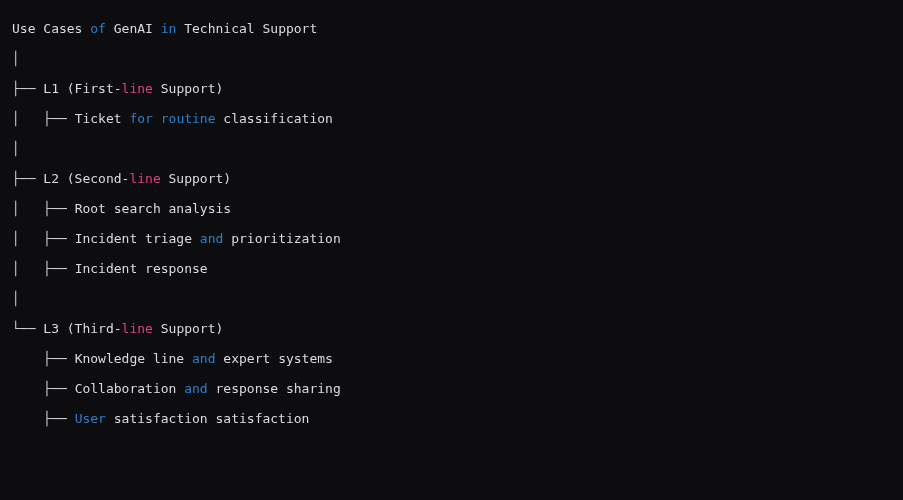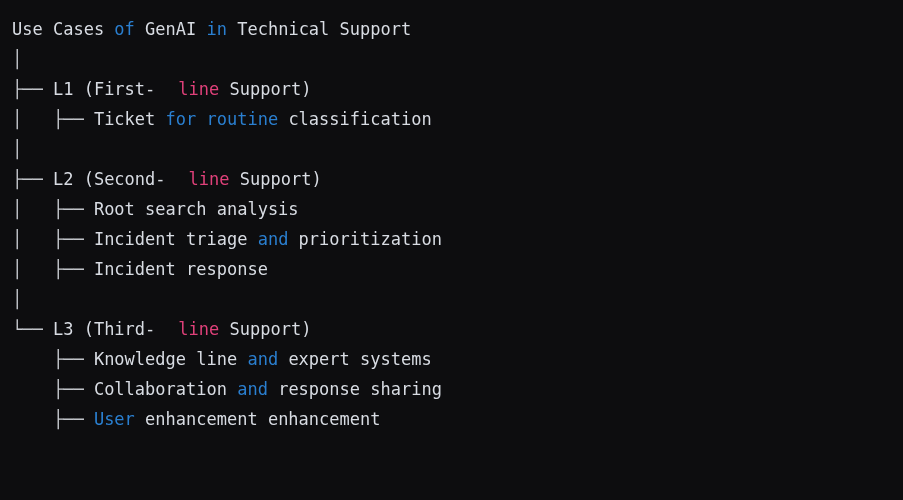--- a/index.html
+++ b/index.html
@@ -16,46 +16,46 @@
   }
   #tree-root {
     padding: 14px 0 0 12px;
     box-sizing: border-box;
     width: 903px;
     height: 500px;
     background: #0d0d0f;
   }
   .tree-line {
     font-family: "DejaVu Sans Mono", "Liberation Mono", monospace;
-    font-size: 17px;
+    font-size: 13px;
     line-height: 30px;
     height: 30px;
     white-space: pre;
     color: #d8dce3;
     letter-spacing: 0px;
   }
   .tok {
     white-space: pre;
   }
   .tok-plain   { color: #d8dce3; }
   .tok-keyword { color: #2a7fd0; }
-  .tok-accent  { color: #e0417a; margin-left: 23px; }
+  .tok-accent  { color: #e0417a; }
   .tok-guide   { color: #c9ccd1; }
 </style>
 </head>
 <body>
 
 <div id="tree-root">
     <div class="tree-line"><span class="tok tok-plain">Use Cases </span><span class="tok tok-keyword">of</span><span class="tok tok-plain"> GenAI </span><span class="tok tok-keyword">in</span><span class="tok tok-plain"> Technical Support</span></div>
     <div class="tree-line"><span class="tok tok-guide">│</span></div>
     <div class="tree-line"><span class="tok tok-guide">├── </span><span class="tok tok-plain">L1 (First-</span><span class="tok tok-accent">line</span><span class="tok tok-plain"> Support)</span></div>
     <div class="tree-line"><span class="tok tok-guide">│   ├── </span><span class="tok tok-plain">Ticket </span><span class="tok tok-keyword">for routine</span><span class="tok tok-plain"> classification</span></div>
     <div class="tree-line"><span class="tok tok-guide">│</span></div>
     <div class="tree-line"><span class="tok tok-guide">├── </span><span class="tok tok-plain">L2 (Second-</span><span class="tok tok-accent">line</span><span class="tok tok-plain"> Support)</span></div>
     <div class="tree-line"><span class="tok tok-guide">│   ├── </span><span class="tok tok-plain">Root search analysis</span></div>
     <div class="tree-line"><span class="tok tok-guide">│   ├── </span><span class="tok tok-plain">Incident triage </span><span class="tok tok-keyword">and</span><span class="tok tok-plain"> prioritization</span></div>
     <div class="tree-line"><span class="tok tok-guide">│   ├── </span><span class="tok tok-plain">Incident response</span></div>
     <div class="tree-line"><span class="tok tok-guide">│</span></div>
     <div class="tree-line"><span class="tok tok-guide">└── </span><span class="tok tok-plain">L3 (Third-</span><span class="tok tok-accent">line</span><span class="tok tok-plain"> Support)</span></div>
     <div class="tree-line"><span class="tok tok-guide">    ├── </span><span class="tok tok-plain">Knowledge line </span><span class="tok tok-keyword">and</span><span class="tok tok-plain"> expert systems</span></div>
     <div class="tree-line"><span class="tok tok-guide">    ├── </span><span class="tok tok-plain">Collaboration </span><span class="tok tok-keyword">and</span><span class="tok tok-plain"> response sharing</span></div>
-    <div class="tree-line"><span class="tok tok-guide">    ├── </span><span class="tok tok-keyword">User</span><span class="tok tok-plain"> enhancement enhancement</span></div>
+    <div class="tree-line"><span class="tok tok-guide">    ├── </span><span class="tok tok-keyword">User</span><span class="tok tok-plain"> satisfaction satisfaction</span></div>
   </div>
 
 </body></html>

